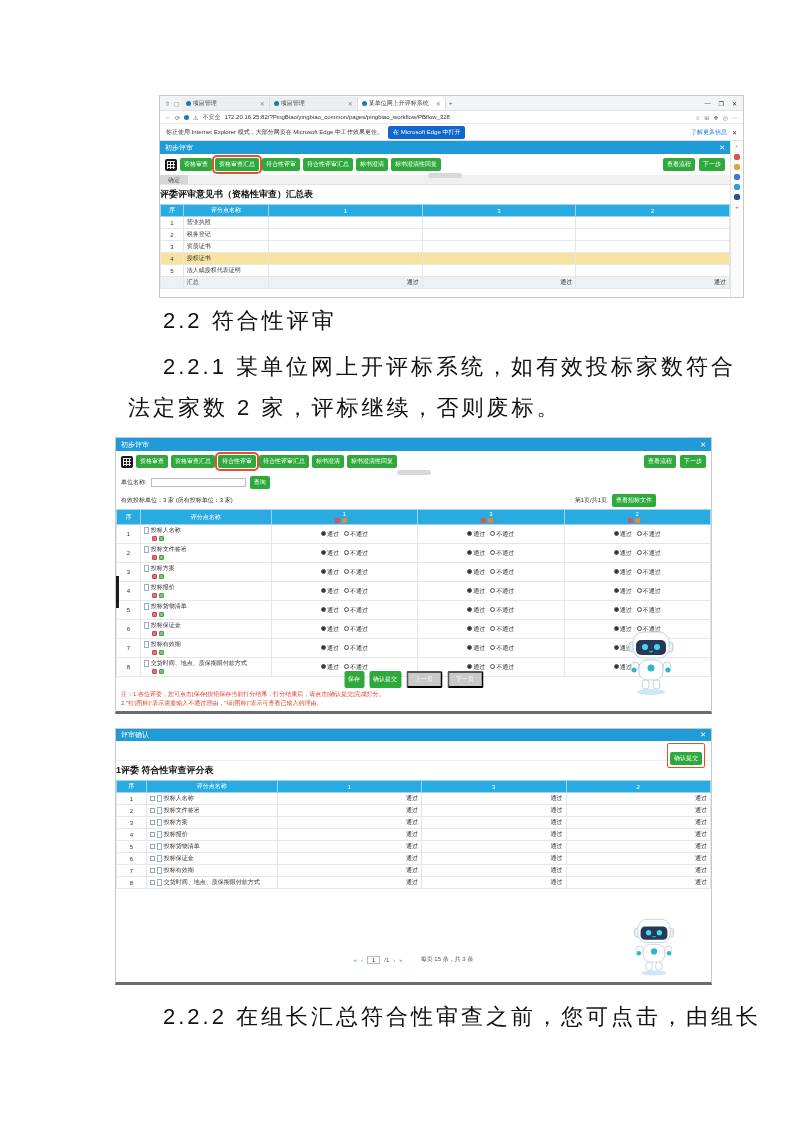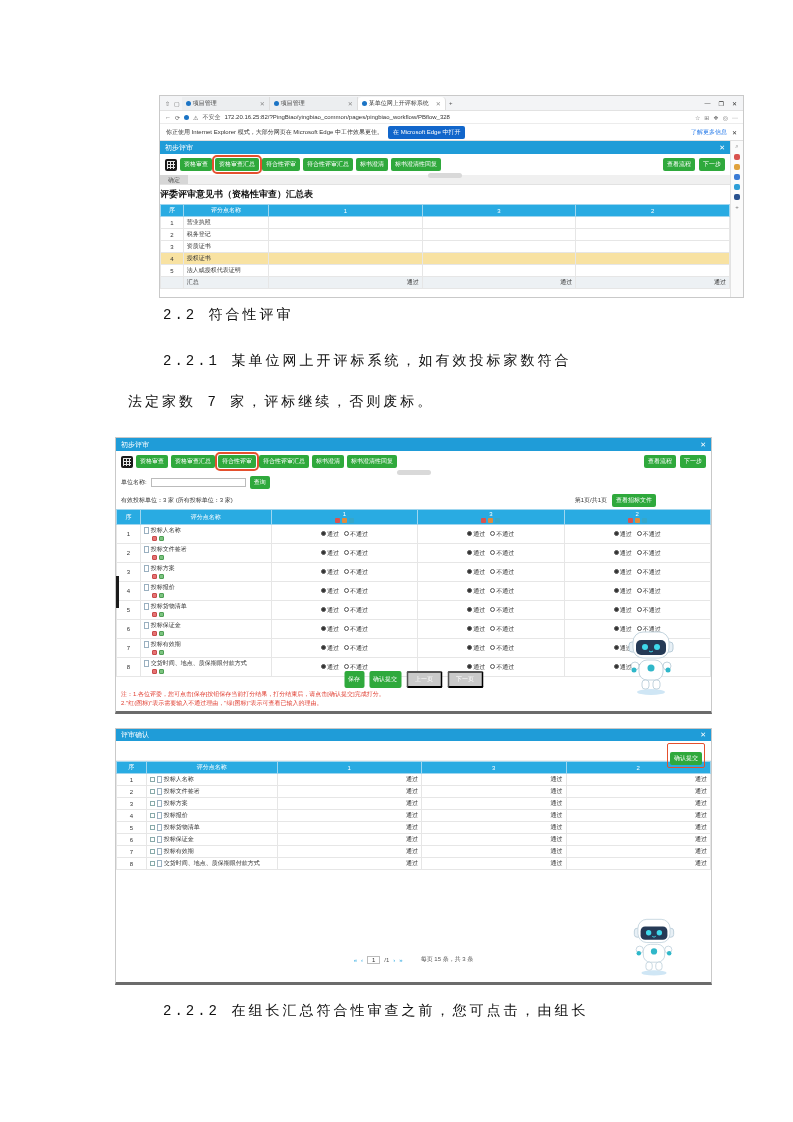--- a/index.html
+++ b/index.html
@@ -1,22 +1,22 @@
 <!DOCTYPE html>
 <html><head>
 <meta charset="utf-8">
 <style>
   * { margin:0; padding:0; box-sizing:border-box; }
   body { background:#fff; }
   .page { position:relative; width:793px; height:1122px; background:#fff; overflow:hidden;
           font-family:"Liberation Sans", sans-serif; }
 
   
-  .doc-text { position:absolute; font-family:Liberation Mono, monospace; color:#111;
-              font-size:14px; letter-spacing:3px; white-space:nowrap; }
+  .doc-text { position:absolute; font-family:Liberation Sans, sans-serif; color:#111;
+              font-size:22px; letter-spacing:3px; white-space:nowrap; }
 
   
   .shot { position:absolute; background:#fff; border:1px solid #c9c9c9; overflow:hidden; }
 
   
   .tabbar { height:15px; background:#f3f4f6; display:flex; align-items:center; font-size:6px;
             color:#444; border-bottom:1px solid #e2e2e2; padding-left:3px; }
   .tabbar .sysico { margin:0 2px; color:#666; font-size:6px; }
   .btab { display:flex; align-items:center; gap:2px; width:88px; height:13px; padding:0 4px;
           border-right:1px solid #ddd; background:#eceef0; overflow:hidden; white-space:nowrap; }
@@ -97,21 +97,21 @@
 
   .robot { position:absolute; }
 </style>
 </head>
 <body>
 
 <div class="page">
 
   <div class="doc-text" style="left:163px; top:306px;">2.2 符合性评审</div>
   <div class="doc-text" style="left:163px; top:352px;">2.2.1 某单位网上开评标系统，如有效投标家数符合</div>
-  <div class="doc-text" style="left:128px; top:393px;">法定家数 7 家，评标继续，否则废标。</div>
+  <div class="doc-text" style="left:128px; top:393px;">法定家数 2 家，评标继续，否则废标。</div>
   <div class="doc-text" style="left:163px; top:1002px;">2.2.2 在组长汇总符合性审查之前，您可点击，由组长</div>
 
   <div class="shot" style="left:159px; top:95px; width:585px; height:203px;">
 
     <div class="tabbar">
       <span class="sysico">⇧</span>
       <span class="sysico">▢</span>
       <div class="btab">
         <span class="favdot"></span>
         <span>项目管理</span>
@@ -407,20 +407,21 @@
   <div class="shot" style="left:115px; top:728px; width:597px; height:257px; border-bottom:3px solid #6b6b6b;">
     <div class="wtitle" style="height:12px;">
       <span>评审确认</span>
       <span class="x">✕</span>
     </div>
     <div style="position:relative; height:20px; border-bottom:1px solid #eee;">
       <div class="confirm-wrap">
         <button class="gbtn">确认提交</button>
       </div>
     </div>
+    <div class="ttl">1评委 符合性审查评分表</div>
     <table class="grid">
       <tbody>
           <tr>
         <th style="width:5%">序</th>
         <th style="width:22%">评分点名称</th>
         <th style="width:24.3%">1</th>
         <th style="width:24.3%">3</th>
         <th style="width:24.3%">2</th>
       </tr>
       <tr>

